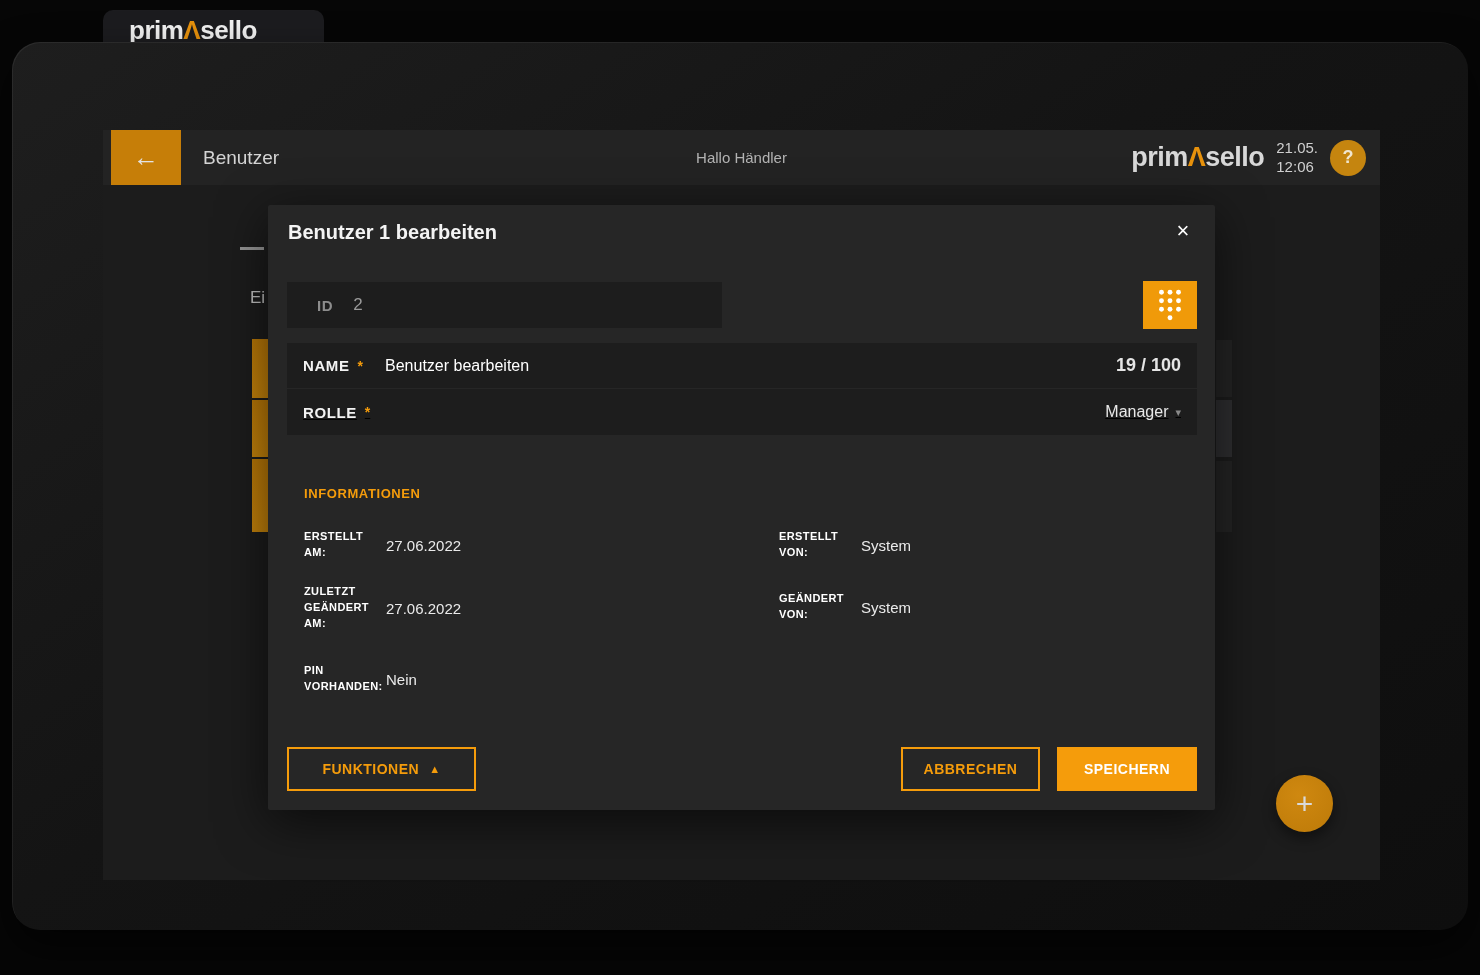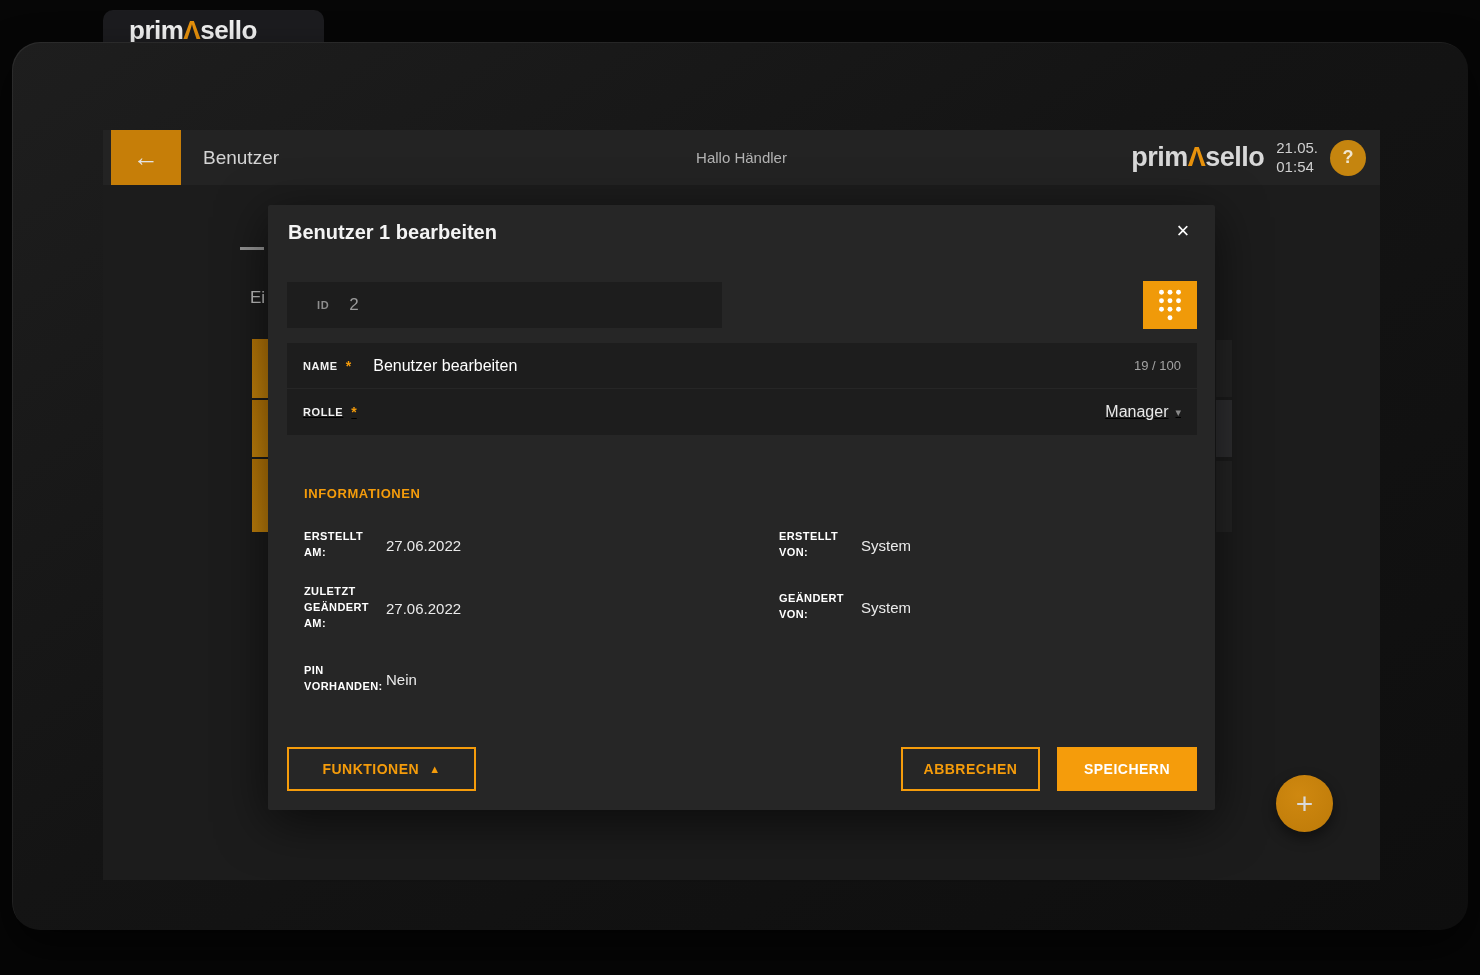--- a/index.html
+++ b/index.html
@@ -47,38 +47,38 @@
   .sliver.gray.mid { background:#2e2e30; }
 
   
   .modal { position:absolute; left:256px; top:163px; width:947px; height:605px; background:#262626;
     border-radius:2px; box-shadow:0 12px 50px rgba(0,0,0,0.6); }
   .modal-title { position:absolute; left:20px; top:16px; color:#f4f4f4; font-size:20px; font-weight:bold; }
   .modal-close { position:absolute; right:16px; top:10px; width:32px; height:32px; background:none; border:none;
     color:#ffffff; font-size:22px; cursor:pointer; }
 
   .field { position:absolute; background:#1d1d1d; display:flex; align-items:center; }
-  .field-label { font-size:11px; font-weight:bold; letter-spacing:0.6px; text-transform:uppercase; }
+  .field-label { font-size:15px; font-weight:bold; letter-spacing:0.6px; text-transform:uppercase; }
   .req { color:#f59c0b; font-weight:bold; margin-left:8px; font-size:14px; }
 
   .id-field { left:19px; top:77px; width:435px; height:46px; padding-left:30px; }
   .id-field .field-label { color:#8d8d8d; }
   .id-field .field-value { color:#9a9a9a; font-size:17px; margin-left:20px; }
 
   .nummer-field { left:497px; top:77px; width:378px; height:46px; padding-left:25px; }
   .nummer-field .field-label { color:#f2f2f2; }
   .nummer-field .field-value { color:#ffffff; font-size:16px; margin-left:22px; }
 
   .keypad-btn { position:absolute; left:875px; top:76px; width:54px; height:48px; background:#f09a09;
     border:none; cursor:pointer; display:flex; align-items:center; justify-content:center; }
 
   .name-field { left:19px; top:138px; width:910px; height:45px; padding:0 16px; }
   .name-field .field-label, .rolle-field .field-label { color:#f2f2f2; }
   .name-field .field-value { color:#ffffff; font-size:16px; margin-left:22px; }
-  .char-counter { margin-left:auto; color:#a3a3a3; font-size:13px; }
+  .char-counter { margin-left:auto; color:#e5e5e5; font-size:18px;font-weight:bold; }
 
   .rolle-field { left:19px; top:184px; width:910px; height:46px; padding:0 16px;text-decoration:underline; }
   .rolle-value { margin-left:auto; color:#e8e8e8; font-size:16px; display:flex; align-items:center; gap:7px; cursor:pointer; }
   .caret { color:#8a8a8a; font-size:11px; }
 
   .info-heading { position:absolute; left:36px; top:281px; color:#f59c0b; font-size:13px;
     font-weight:bold; letter-spacing:0.6px; }
 
   .info-row { position:absolute; display:flex; align-items:center; }
   .info-label { width:78px; color:#ffffff; font-size:11px; font-weight:bold; letter-spacing:0.4px;
@@ -116,21 +116,21 @@
         <span>←</span>
       </button>
       <div class="header-title">Benutzer</div>
       <div class="greeting">Hallo Händler</div>
       <div class="header-right">
         <div class="logo">
           <span>prim</span><span class="mark">Λ</span><span>sello</span>
         </div>
         <div class="datetime">
           <div>21.05.</div>
-          <div>01:54</div>
+          <div>12:06</div>
         </div>
         <button class="help-btn">
           <span>?</span>
         </button>
       </div>
     </div>
 
     <div class="content"></div>
 
     <div class="bg-dash"></div>

